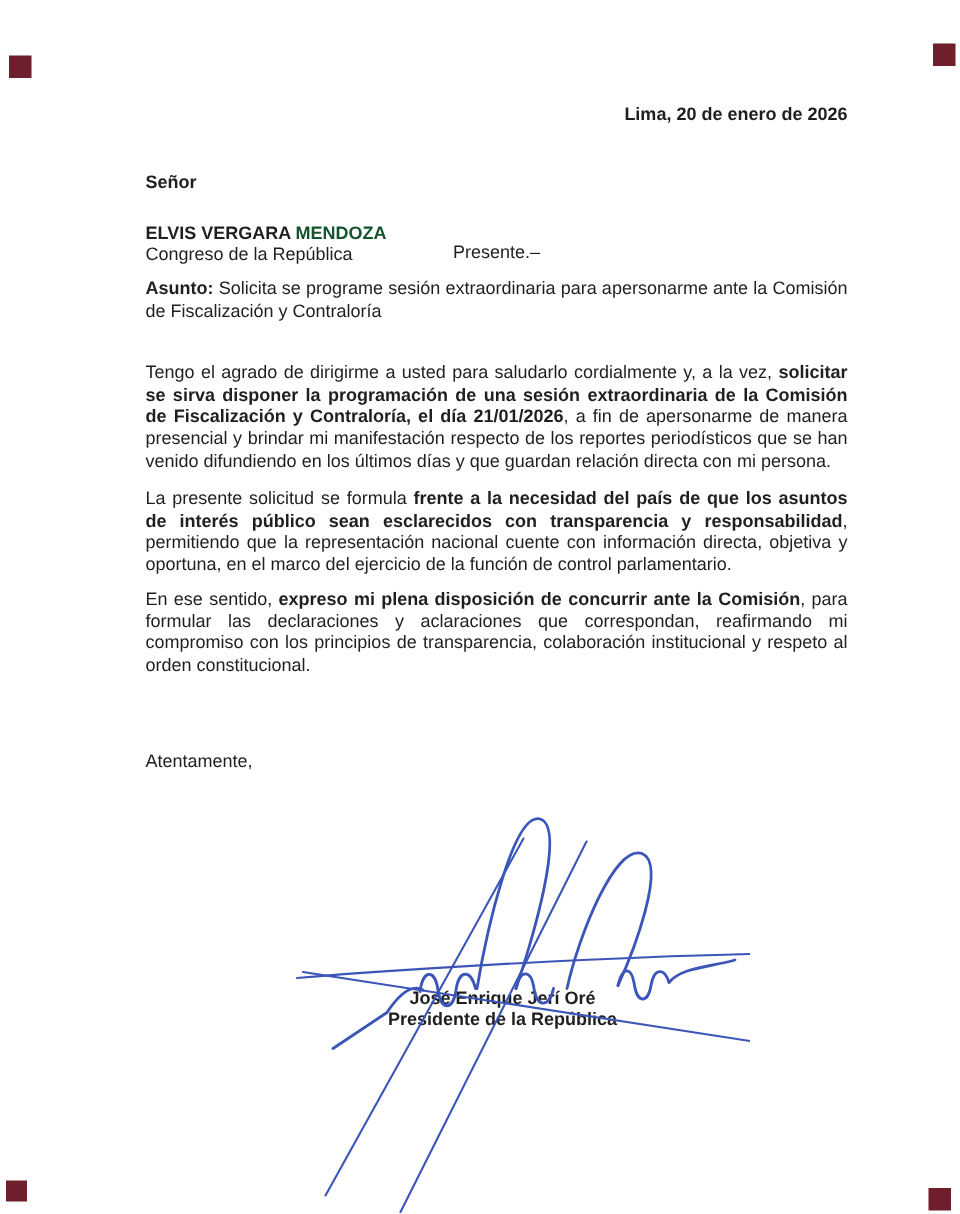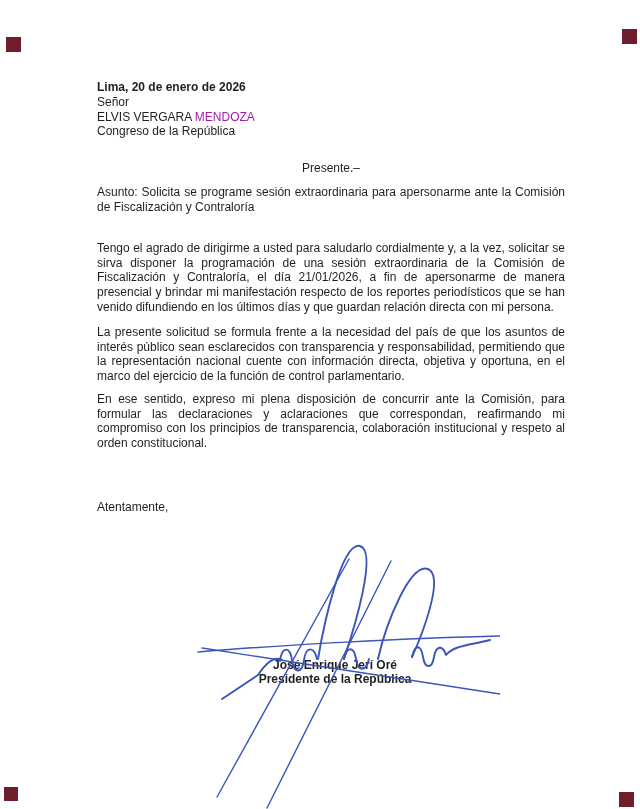--- a/index.html
+++ b/index.html
@@ -7,24 +7,24 @@
     position:relative;
     width:640px;height:809px;
     background:#ffffff;
     font-family:"Liberation Sans","DejaVu Sans",sans-serif;
     font-size:12px;line-height:14.7px;
     color:#1f1f1f;
     overflow:hidden;
   }
   .abs{position:absolute;}
   .content-col{left:97px;width:468px;}
-  .b{font-weight:normal;}
-  .muted{color:#a21caf;}
+  .b{font-weight:bold;margin-top:19px;}
+  .muted{color:#14532d;}
   .just{text-align:justify;}
-  .date-line{top:80px;text-align:left;padding-right:8px;font-weight:bold;}
+  .date-line{top:69px;text-align:right;padding-right:8px;font-weight:bold;}
   .addr{top:95px;}
   .addr div{white-space:nowrap;}
   .presente{top:161px;text-align:center;}
   .subject{top:185px;}
   .greeting{top:222px;}
   .p1{top:241px;}
   .p2{top:325px;}
   .p3{top:392px;}
   .p4{top:460px;}
   .closing{top:500px;}

